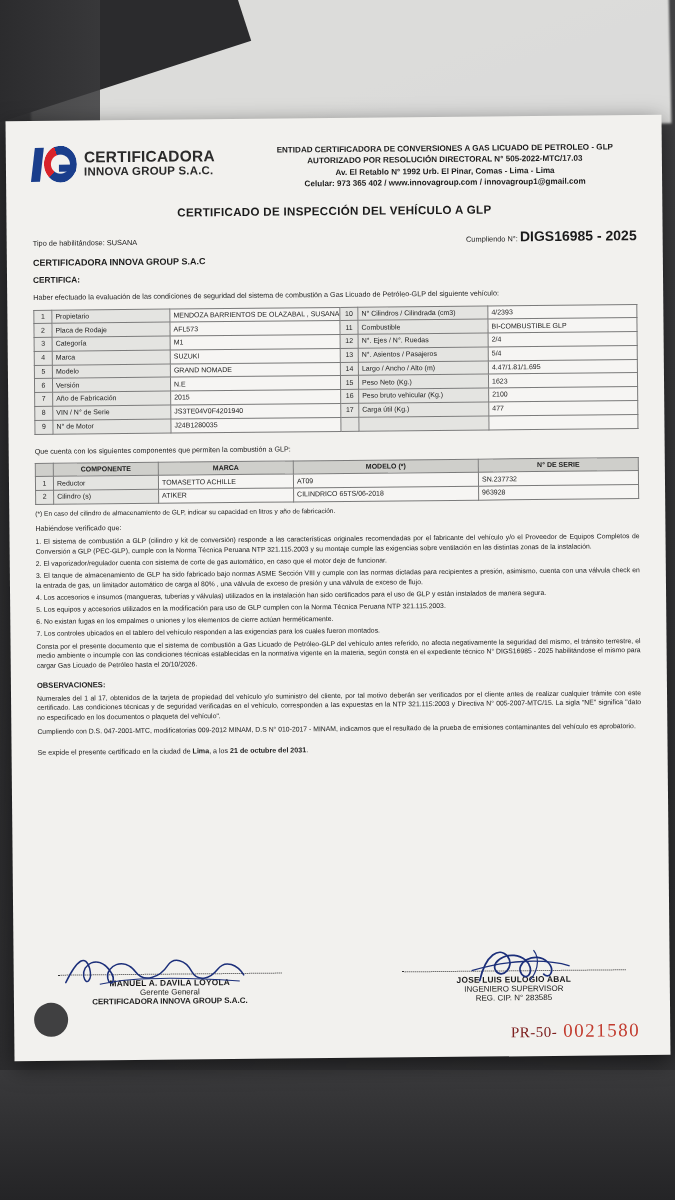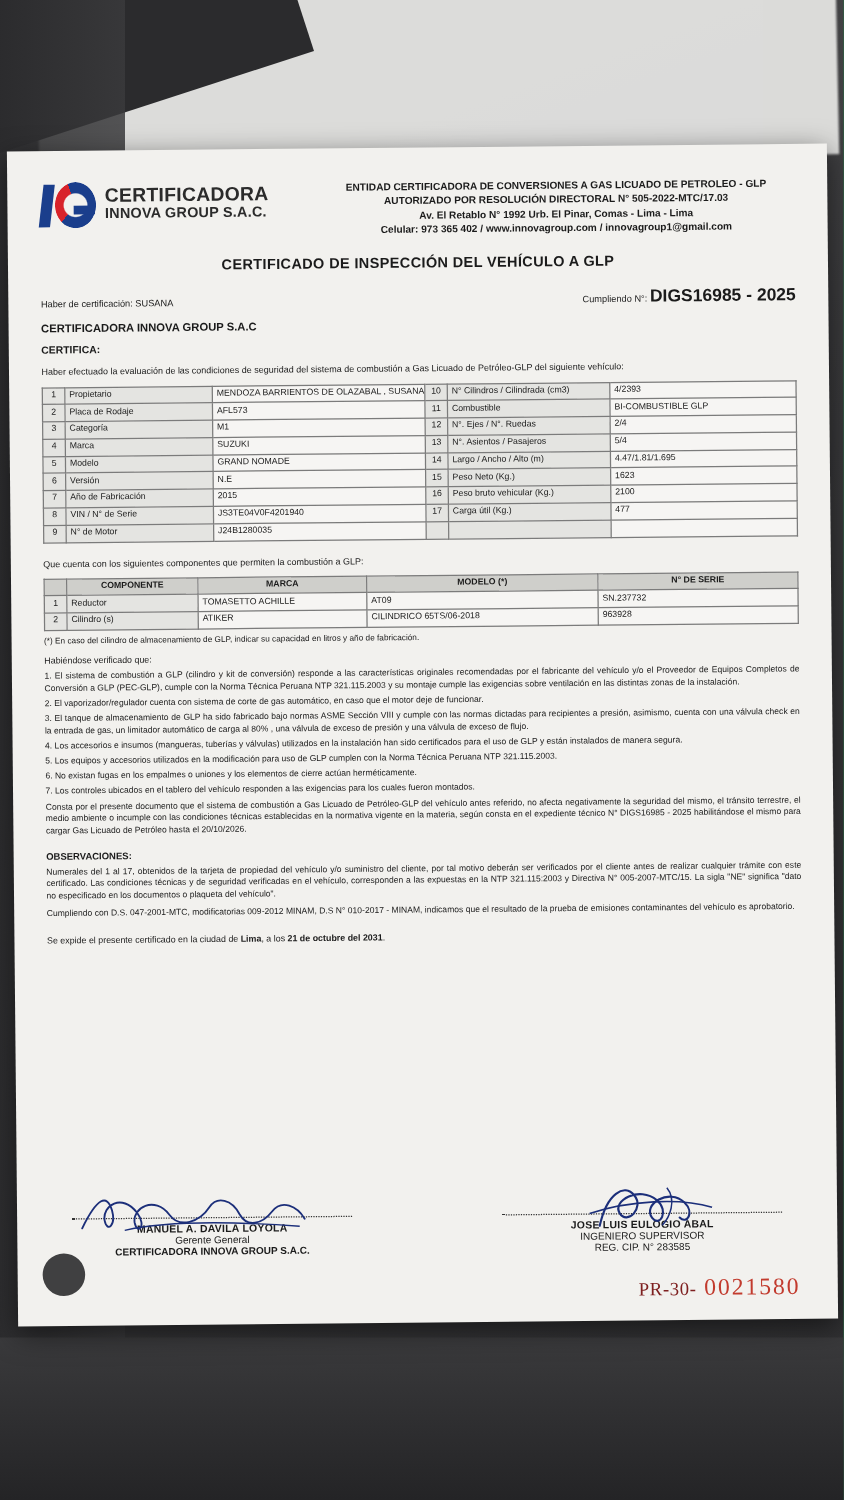--- a/index.html
+++ b/index.html
@@ -5,21 +5,21 @@
   html, body {
     margin: 0;
     padding: 0;
     background: #3a3a3c;
   }
   .screen {
     position: relative;
     width: 675px;
     height: 1200px;
     overflow: hidden;
-    background: #15803d;
+    background: #14b8a6;
     font-family: "Liberation Sans", sans-serif;
   }
   
   .bg-floor {
     position: absolute;
     inset: 0;
     background: linear-gradient(160deg, #4a4a4c 0%, #3a3a3c 35%, #2f2f31 100%);
   }
   .bg-shadow-left {
     position: absolute;
@@ -333,21 +333,21 @@
           <div class="b">AUTORIZADO POR RESOLUCIÓN DIRECTORAL N° 505-2022-MTC/17.03</div>
           <div class="b">Av. El Retablo N° 1992 Urb. El Pinar, Comas - Lima - Lima</div>
           <div class="b">Celular: 973 365 402 / www.innovagroup.com / innovagroup1@gmail.com</div>
         </div>
       </div>
 
       <div class="title">CERTIFICADO DE INSPECCIÓN DEL VEHÍCULO A GLP</div>
 
       <div class="row-cert">
         <div class="left">
-          <span>Haber de certificación:</span>
+          <span>Tipo de habilitándose:</span>
           <span>SUSANA</span>
         </div>
         <div class="right">
           <span>Cumpliendo N°:</span>
           <b>DIGS16985 - 2025</b>
         </div>
       </div>
 
       <div class="company">CERTIFICADORA INNOVA GROUP S.A.C</div>
       <div class="certifica">CERTIFICA:</div>
@@ -517,20 +517,20 @@
             <path d="M150 6 C158 16, 152 30, 146 36" fill="none" stroke="#1c2f7a" stroke-width="1.2"></path>
           </svg>
           <div class="sig-line"></div>
           <div class="sig-name">JOSE LUIS EULOGIO ABAL</div>
           <div class="sig-sub">INGENIERO SUPERVISOR</div>
           <div class="sig-sub">REG. CIP. N° 283585</div>
         </div>
       </div>
 
       <div class="pr-row">
-        <span class="pr-label">PR-30-</span>
+        <span class="pr-label">PR-50-</span>
         <span class="pr-num">0021580</span>
       </div>
 
       <div class="stamp"></div>
     </div>
   </div>
 </div>
 
 </body></html>

